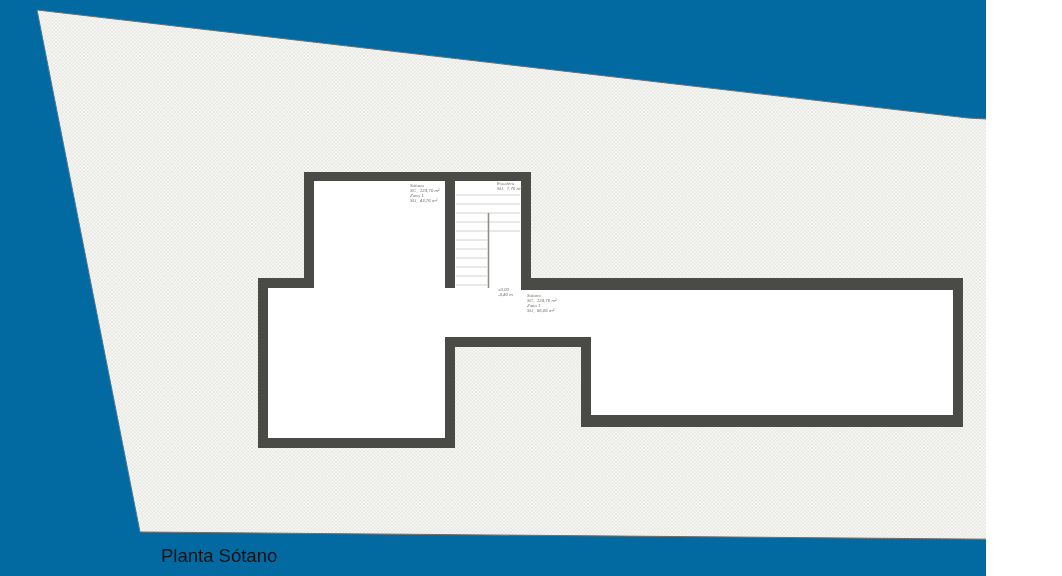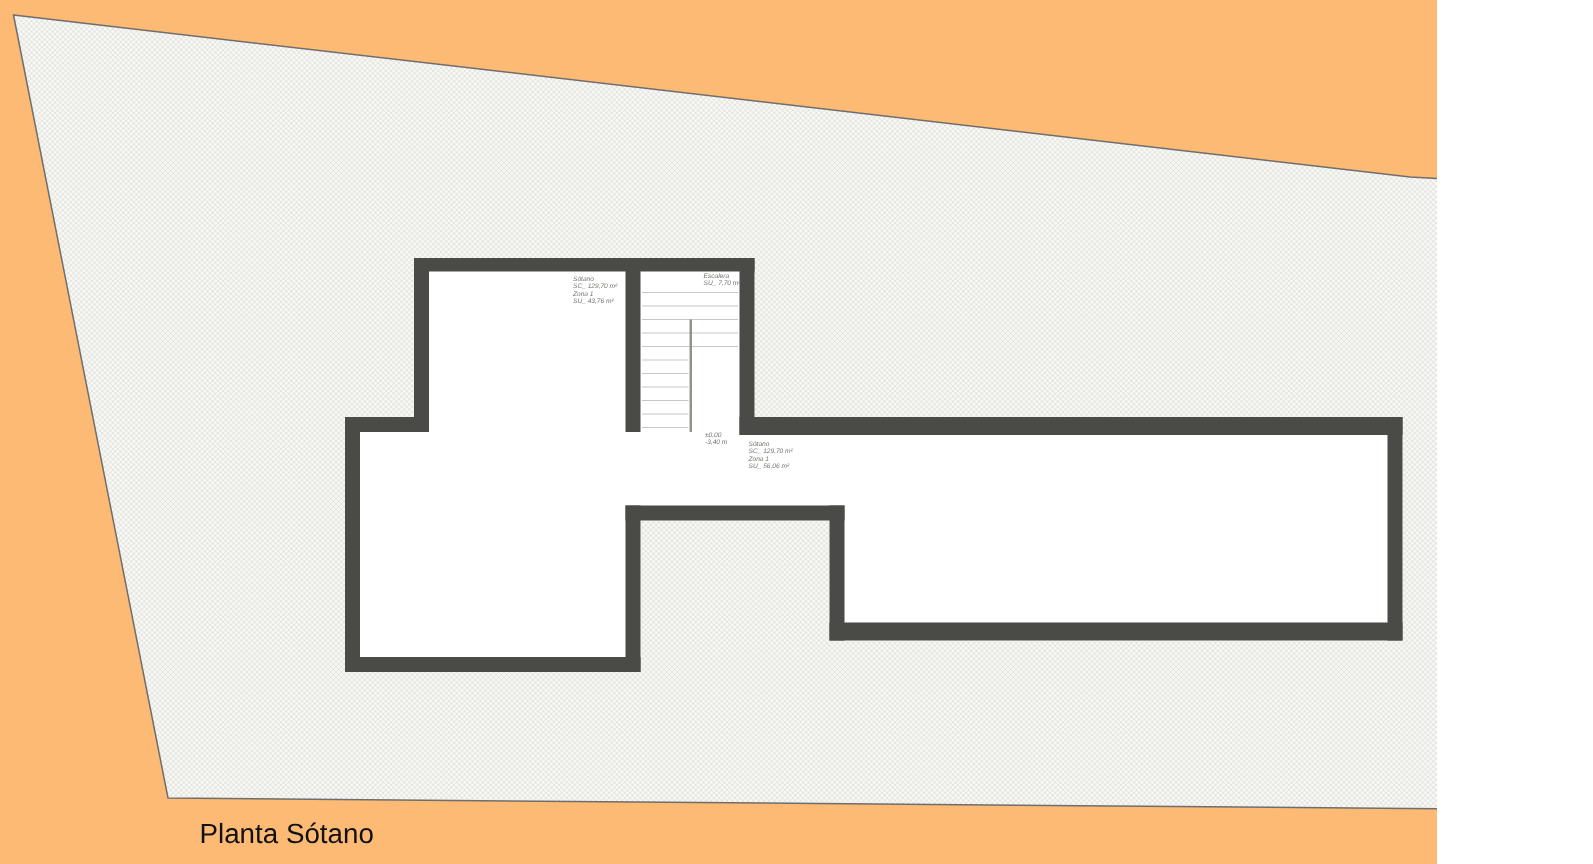--- a/index.html
+++ b/index.html
@@ -1,22 +1,23 @@
 <!DOCTYPE html>
 <html><head>
 <meta charset="utf-8">
 <style>
   html, body { margin: 0; padding: 0; background: #ffffff; }
   .canvas {
     position: relative;
     width: 958px;
     height: 576px;
-    background: #fdba74;
+    background: #0369a1;
     overflow: hidden;
     font-family: "Liberation Sans", sans-serif;
+    padding-left: 28px;
   }
   svg { display: block; }
   .lbl {
     font-family: "Liberation Sans", sans-serif;
     font-style: italic;
     font-size: 4.4px;
     fill: #73736e;
   }
   .plan-title {
     font-family: "Liberation Sans", sans-serif;

